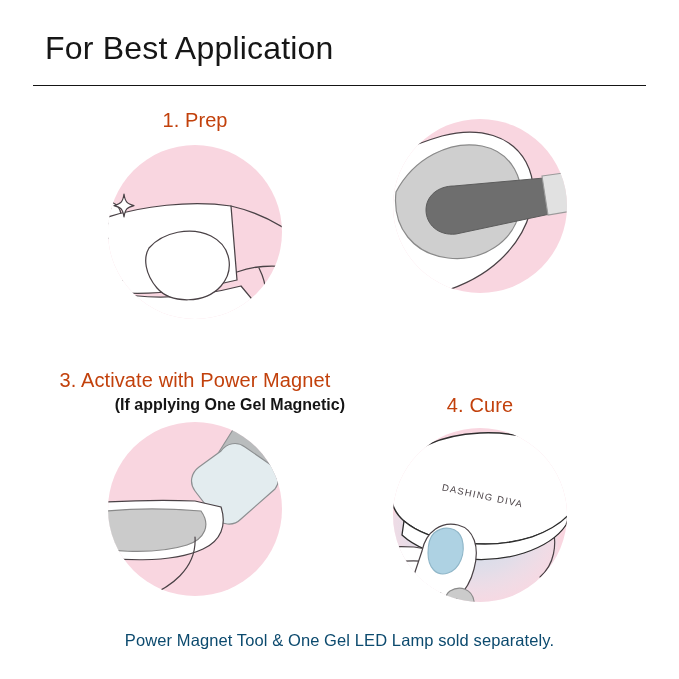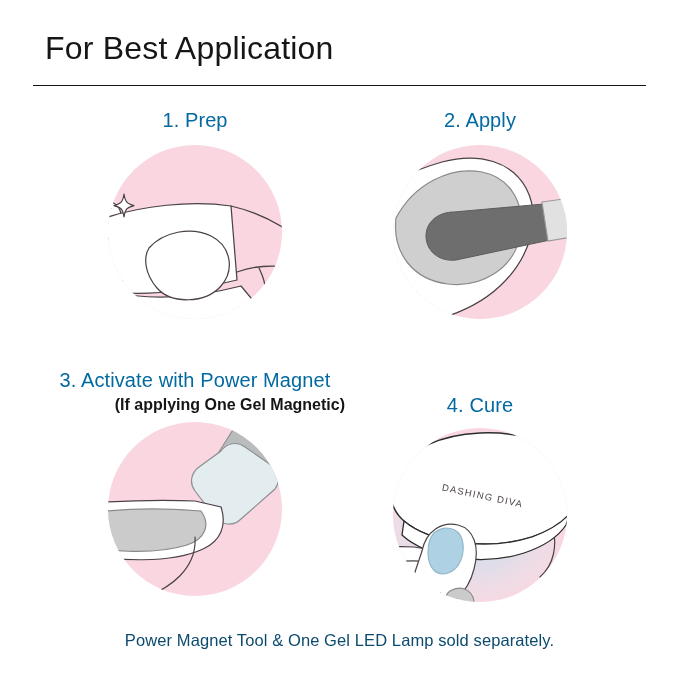--- a/index.html
+++ b/index.html
@@ -47,21 +47,21 @@
   }
   .step-col-left  { left: 45px; }
   .step-col-right { left: 330px; }
   .step-row-top    { top: 108px; }
   .step-row-bottom { top: 368px; }
 
   .step-label {
     text-align: center;
     font-size: 20px;
     font-weight: 300;
-    color: #0369a1;
+    color: #c2410c;
     line-height: 1.28;
     letter-spacing: 0.1px;
     white-space: nowrap;
   }
   .step-sublabel {
     text-align: right;
     font-size: 16px;
     font-weight: 700;
     color: #151515;
     line-height: 1.3;
@@ -126,21 +126,20 @@
             <path d="M56 16 C 58 32, 62 36, 76 39 C 62 42, 58 46, 56 62 C 54 46, 50 42, 36 39 C 50 36, 54 32, 56 16 Z"></path>
             <path d="M22 34 C 23.4 44, 25.6 46.4, 34 48.4 C 25.6 50.4, 23.4 52.8, 22 62 C 20.6 52.8, 18.4 50.4, 10 48.4 C 18.4 46.4, 20.6 44, 22 34 Z"></path>
             <path d="M79 54 C 80.2 62, 82 64, 89 65.6 C 82 67.2, 80.2 69.2, 79 77 C 77.8 69.2, 76 67.2, 69 65.6 C 76 64, 77.8 62, 79 54 Z"></path>
           </g>
         </g>
       </svg>
     </div>
   </div>
 
   <div class="step step-col-right step-row-top">
-    <div class="step-label">2. Apply</div>
     <div class="step-art">
       <svg viewBox="0 0 300 185" width="300" height="185" xmlns="http://www.w3.org/2000/svg">
         <defs>
           <clipPath id="clipApply">
               <circle cx="150" cy="92" r="87"></circle>
             </clipPath>
         </defs>
         <circle cx="150" cy="92" r="87" fill="#f9d6e0"></circle>
         <g clip-path="url(#clipApply)">
 

